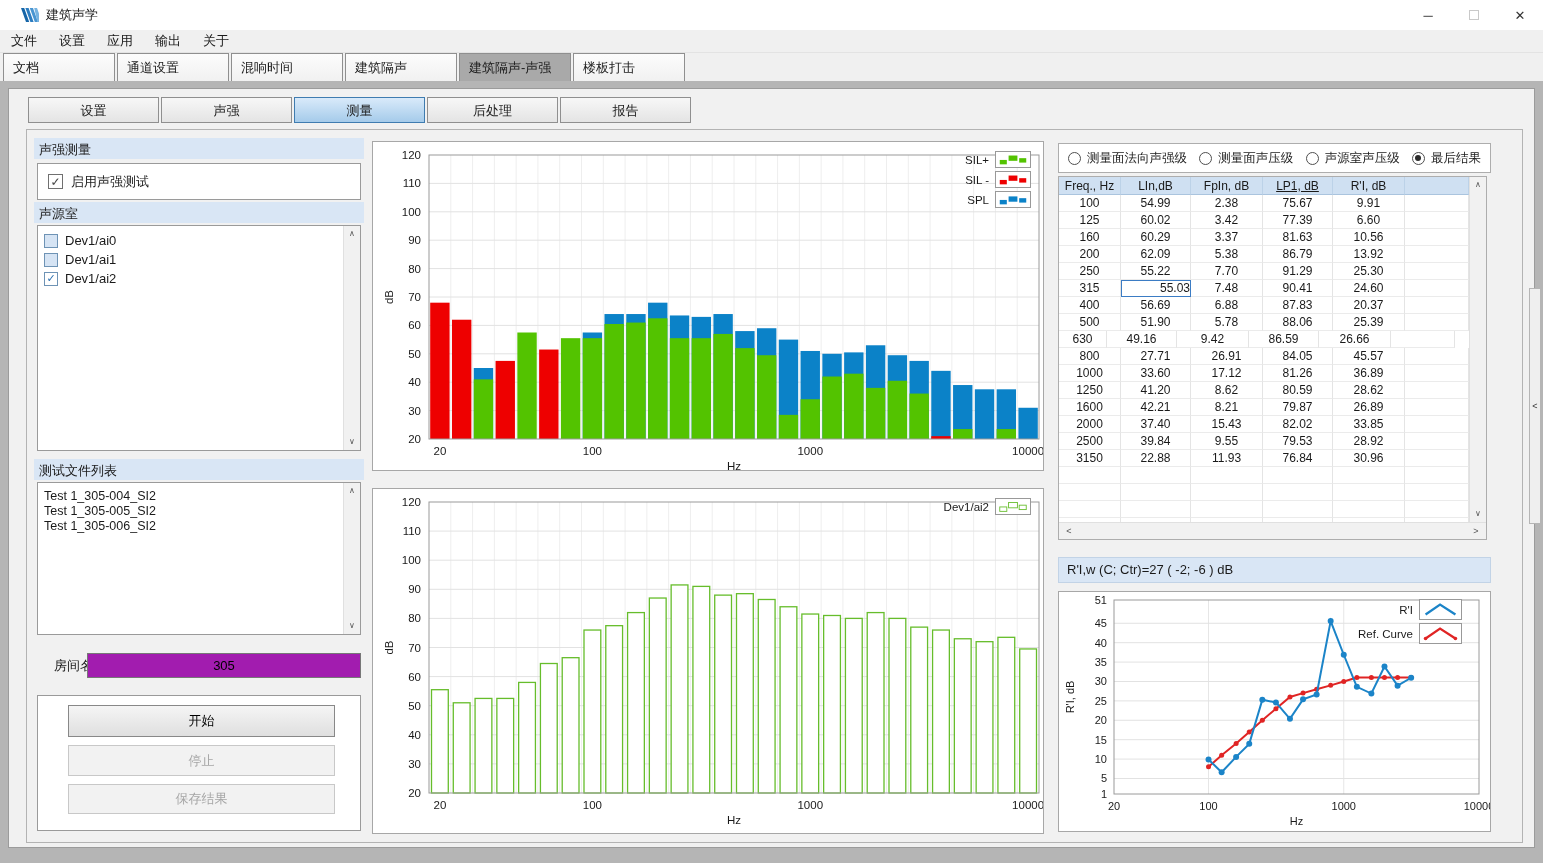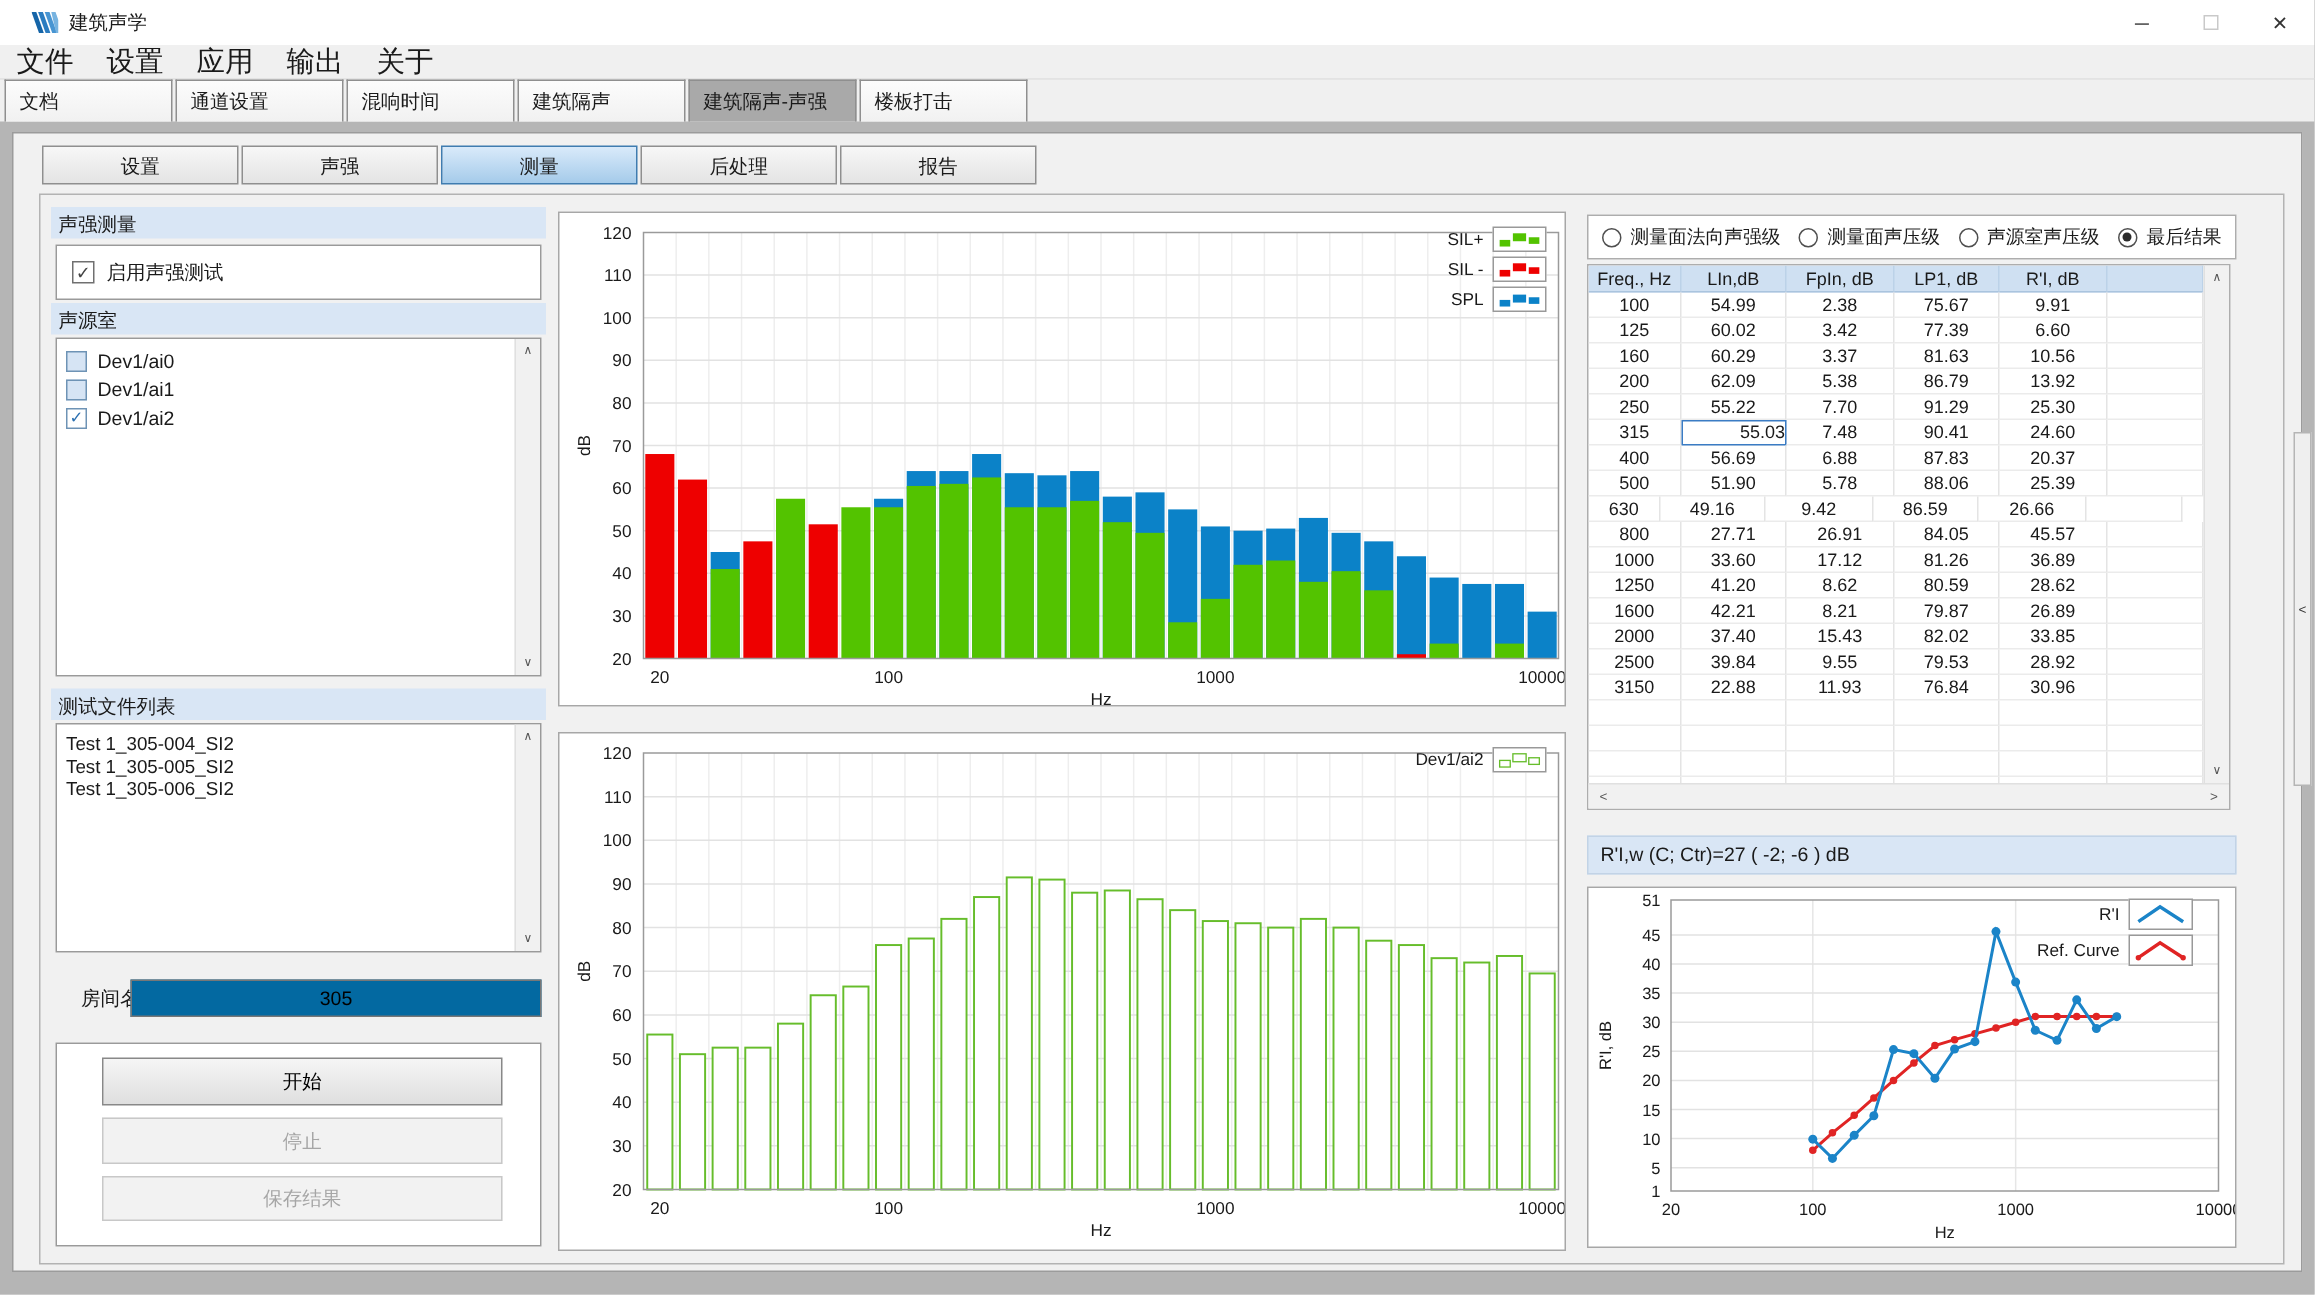--- a/index.html
+++ b/index.html
@@ -10,21 +10,21 @@
   
   .titlebar { position:absolute; left:0; top:0; width:100%; height:30px; background:#ffffff; display:flex; align-items:center; }
   .app-icon { margin-left:21px; width:18px; height:16px; display:inline-block; }
   .title { margin-left:7px; font-size:13px; }
   .win-controls { position:absolute; right:0; top:0; height:30px; display:flex; }
   .win-btn { width:46px; height:30px; display:flex; align-items:center; justify-content:center; font-size:13px; color:#333; }
   .max-glyph { width:10px; height:10px; border:1px solid #c9c9c9; display:inline-block; }
 
   
   .menubar { position:absolute; left:0; top:30px; width:100%; height:23px; background:#f0f0f0; display:flex; align-items:center; border-bottom:1px solid #e3e3e3; }
-  .menu-item { margin:0 11px; font-size:19px; cursor:default; }
+  .menu-item { margin:0 11px; font-size:13px; cursor:default; }
 
   
   .tabstrip { position:absolute; left:0; top:53px; width:100%; height:28px; background:#f0f0f0; display:flex; }
   .tab { width:112px; height:28px; margin-right:2px; background:linear-gradient(180deg,#fcfcfc,#f1f1f1); border:1px solid #8f8f8f; border-bottom:none; padding:5px 0 0 9px; font-size:13px; }
   .tab.selected { background:#a9a9a9; }
   .tab:first-child { margin-left:3px; }
 
   
   .main-panel { position:absolute; left:8px; top:88px; width:1527px; height:760px; background:#f1f1f1; border:1px solid #9b9b9b; }
   .groupbox { position:absolute; left:17px; top:40px; width:1497px; height:714px; border:1px solid #b3b3b3; }
@@ -43,21 +43,21 @@
   .cb-list { width:14px; height:14px; border:1px solid #6e93b5; background:#d6e4f4; display:inline-flex; align-items:center; justify-content:center; font-size:11px; color:#2a6fb0; margin-right:7px; }
   .cb-list.checked { background:#ffffff; }
   .listbox { overflow:hidden; }
   .list-inner { position:absolute; left:0; top:0; right:17px; bottom:0; padding:5px 0 0 6px; }
   .list-item { display:flex; align-items:center; height:19px; font-size:13px; }
   .file-item { height:15px; font-size:12.5px; display:flex; align-items:center; }
   .scroll-v { position:absolute; top:0; right:0; bottom:0; width:17px; background:#f1f1f1; border-left:1px solid #e0e0e0; }
   .scroll-v .arr-up, .scroll-v .arr-dn { position:absolute; left:0; width:100%; height:16px; text-align:center; font-size:8px; color:#555; line-height:16px; }
   .scroll-v .arr-up { top:0; } .scroll-v .arr-dn { bottom:0; }
   .room-label { position:absolute; font-size:13px; }
-  .room-input { position:absolute; border:1px solid #777; background:#0369a1; text-align:center; font-size:13px; font-family:"Liberation Sans",sans-serif; }
+  .room-input { position:absolute; border:1px solid #777; background:#a21caf; text-align:center; font-size:13px; font-family:"Liberation Sans",sans-serif; }
   .action-btn { position:absolute; left:30px; width:267px; background:linear-gradient(180deg,#f5f5f5,#dfdfdf); border:1px solid #888; text-align:center; font-size:13px; }
   .action-btn.disabled { background:#f2f2f2; border:1px solid #c8c8c8; color:#a6a6a6; }
 
   
   .chart-panel { position:absolute; background:#ffffff; border:1px solid #a7a7a7; }
   .legend { position:absolute; display:flex; flex-direction:column; gap:3px; align-items:flex-end; }
   .legend-row { display:flex; align-items:center; gap:6px; }
   .legend-label { font-size:11.5px; }
   .legend-icon { width:36px; height:17px; background:#fff; border:1px solid #999; display:block; }
   .legend-icon-lg { width:43px; height:21px; background:#fff; border:1px solid #999; display:block; }
@@ -443,21 +443,21 @@
             <span>最后结果</span>
           </div>
         </div>
 
       <div class="table-wrap">
         <div class="tbl-rows" id="tbl-rows">
             <div class="tbl-row hdr">
               <div class="cell" style="width: 62px;">Freq., Hz</div>
               <div class="cell" style="width: 70px;">LIn,dB</div>
               <div class="cell" style="width: 72px;">FpIn, dB</div>
-              <div class="cell" style="width: 70px;">LP1, dB</div>
+              <div class="cell" style="width: 70px; text-decoration: underline;">LP1, dB</div>
               <div class="cell" style="width: 72px;">R'I, dB</div>
               <div class="cell" style="width: 64px;"></div>
             </div>
             <div class="tbl-row">
               <div class="cell" style="width: 62px;">100</div>
               <div class="cell" style="width: 70px;">54.99</div>
               <div class="cell" style="width: 72px;">2.38</div>
               <div class="cell" style="width: 70px;">75.67</div>
               <div class="cell" style="width: 72px;">9.91</div>
               <div class="cell" style="width: 64px;"></div>

